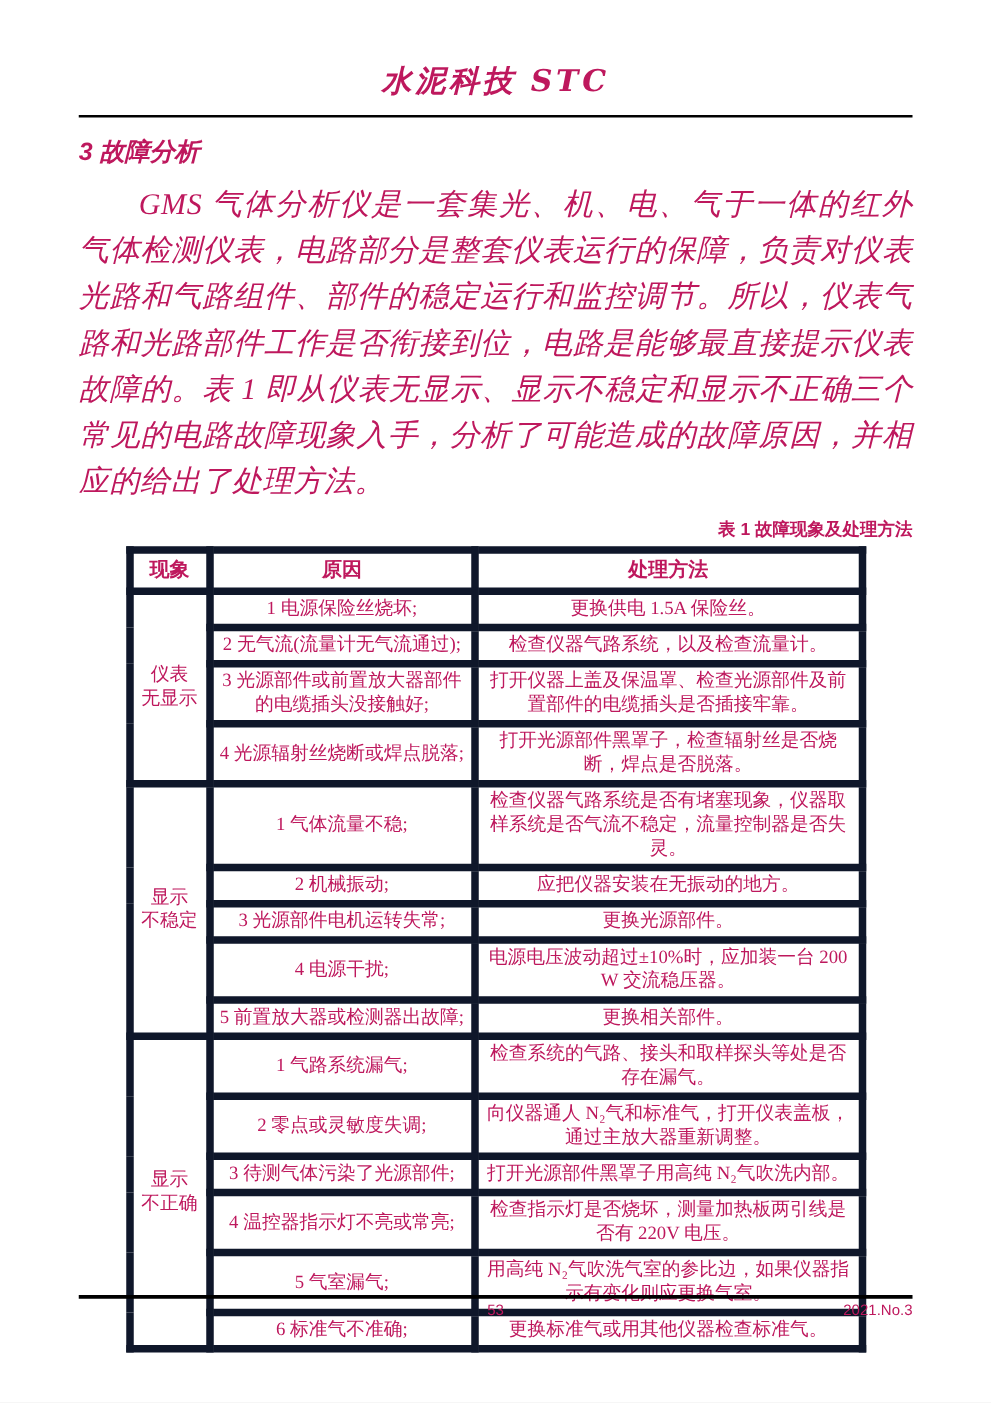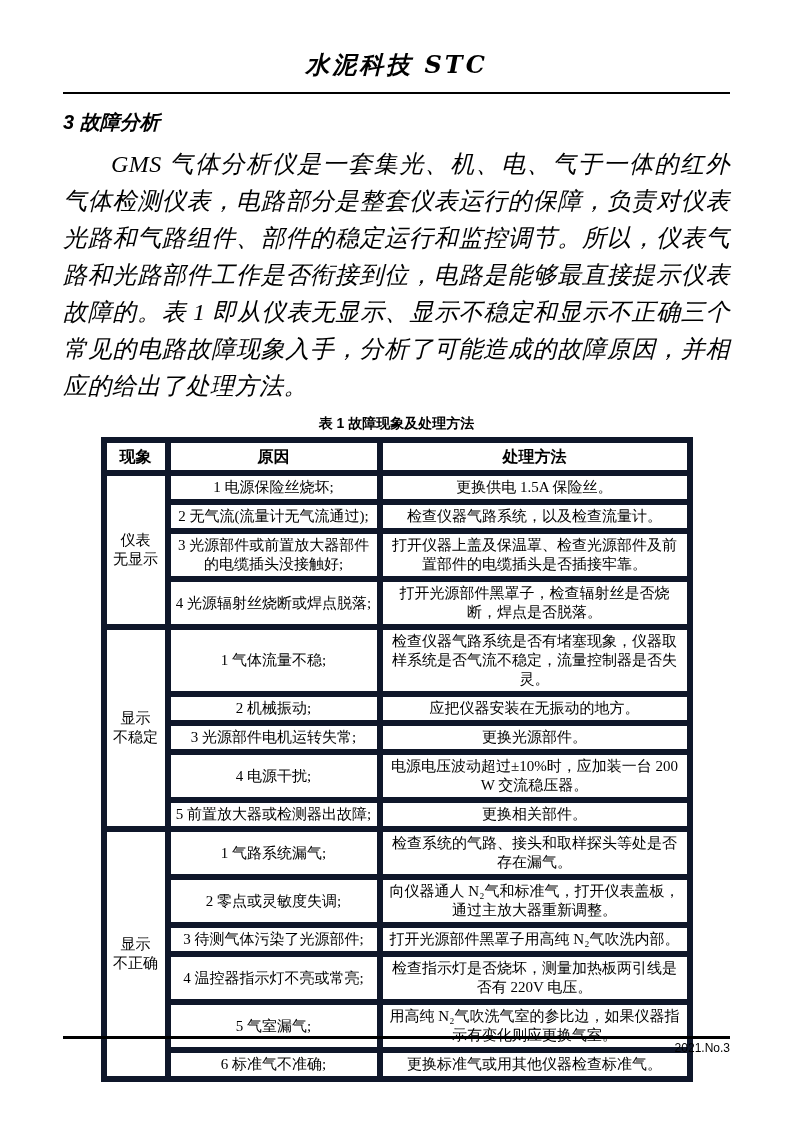--- a/index.html
+++ b/index.html
@@ -5,21 +5,21 @@
   html,body{margin:0;padding:0;background:#ffffff;}
   .page{
     position:relative;
     width:793px;height:1122px;
     margin:0 auto;
     background:#ffffff;
     box-sizing:border-box;
     padding:50px 63px 0 63px;
     outline:1px solid #d9d9d9;
     font-family:"Liberation Serif","DejaVu Serif",serif;
-    color:#000000;
+    color:#be185d;
     overflow:hidden;
   }
   .journal-title{
     text-align:center;
     font-size:24px;
     line-height:30px;
     font-style:italic;
     font-weight:bold;
     letter-spacing:3px;
     font-family:"DejaVu Serif","Liberation Serif",serif;
@@ -41,21 +41,21 @@
     margin:10px 0 0 0;
     font-size:24px;
     line-height:37px;
     text-align:justify;
     text-indent:2em;
     letter-spacing:0.5px;
     font-style:italic;
   }
   .table-caption{
     margin:10px 0 4px 0;
-    text-align:center;
+    text-align:right;
     font-size:14px;
     font-weight:bold;
     font-family:"Liberation Sans","DejaVu Sans",sans-serif;
   }
   table.fault-table{
     width:588px;
     margin:0 auto;
     border-collapse:collapse;
     border:2px solid #000;
     table-layout:fixed;
@@ -198,17 +198,18 @@
           <td class="cause-cell">6 标准气不准确;</td>
           <td class="treatment-cell">更换标准气或用其他仪器检查标准气。</td>
         </tr>
       </tbody>
   </table>
 
 
   <div class="page-footer">
     <hr class="footer-rule">
     <div class="footer-row">
+      <span class="footer-page-number">53</span>
       <span class="footer-issue">2021.No.3</span>
     </div>
   </div>
 
 </div>
 
 </body></html>

